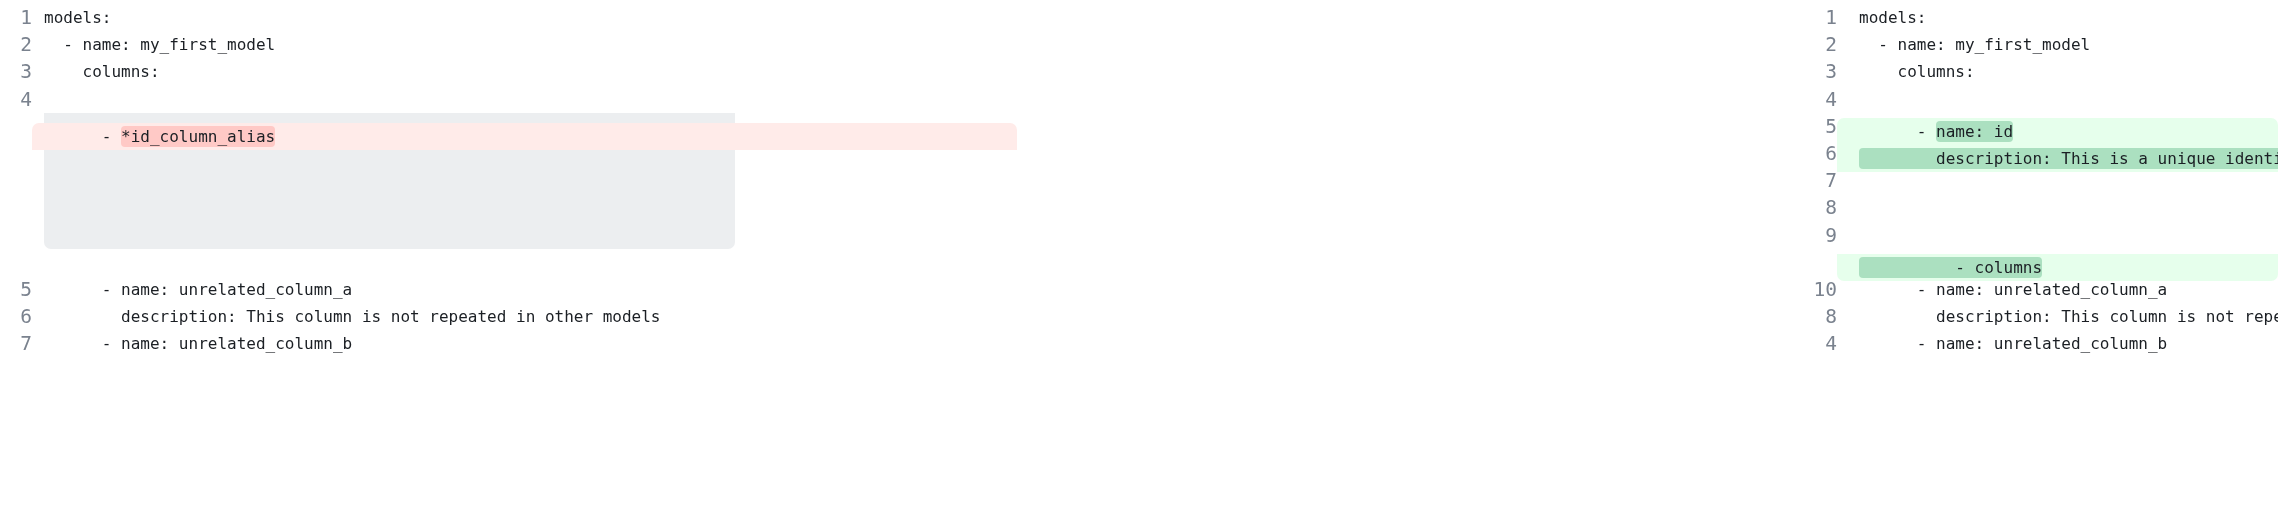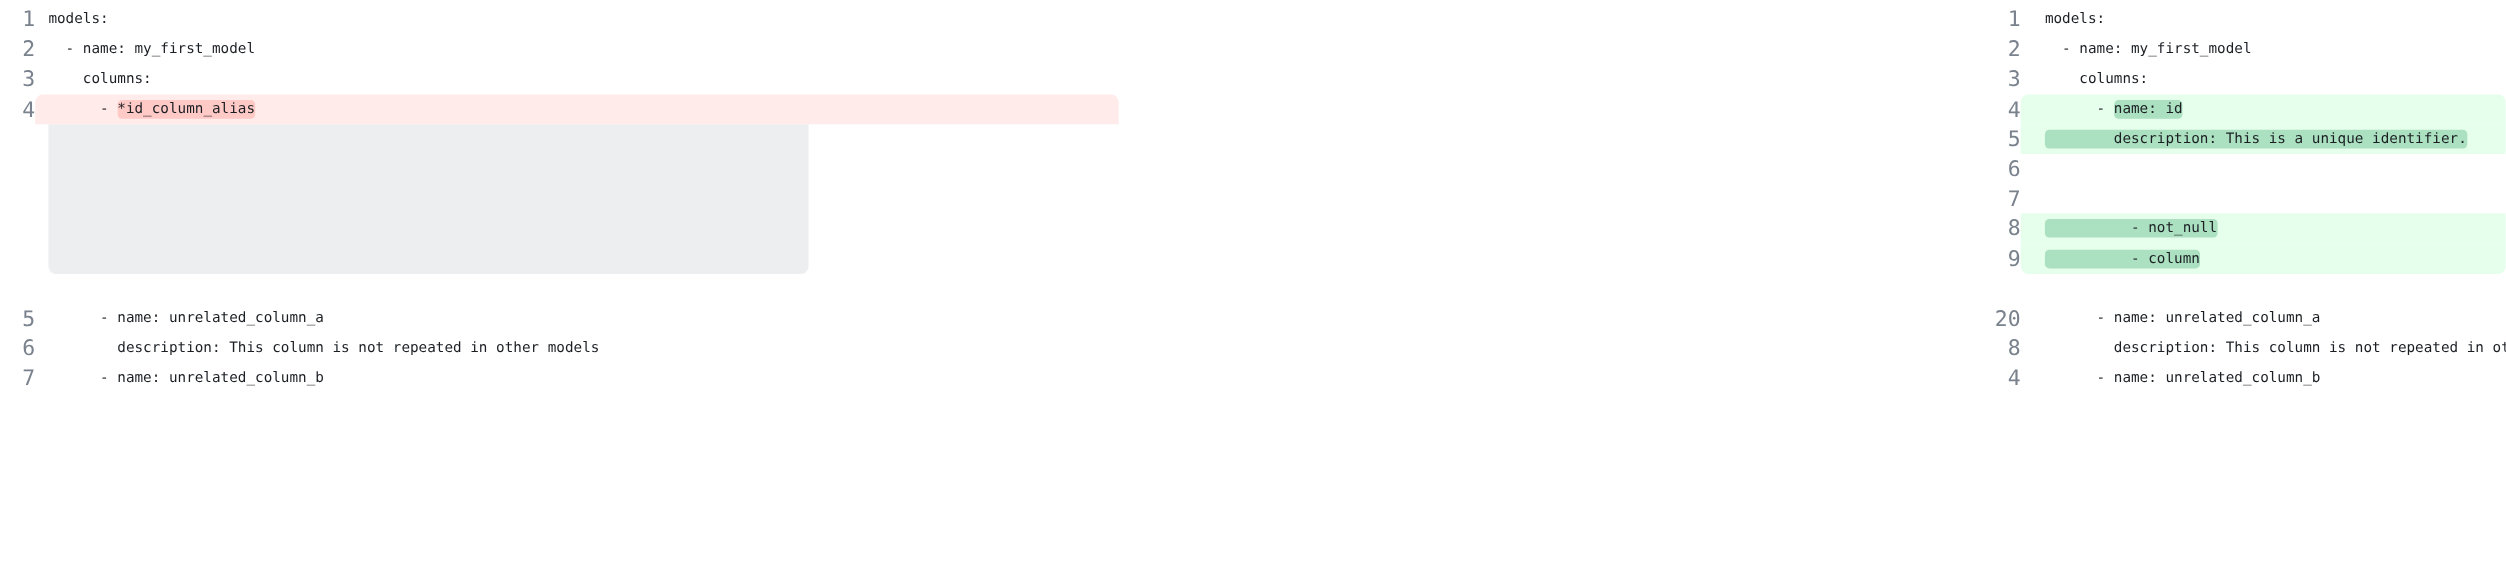--- a/index.html
+++ b/index.html
@@ -43,47 +43,49 @@
     font-family: "DejaVu Sans Mono", "Liberation Mono", monospace;
     user-select: none;
     padding-right: 0px;
   }
   .pane-left  .gutter { width: 22px; margin-left: 10px; }
   .pane-right .gutter { width: 26px; margin-left: 794px; }
 
   .content {
     flex: 1 1 auto;
     position: relative;
-    font-size: 13px;
+    font-size: 16px;
     color: #1b1f24;
     white-space: pre;
     padding-left: 12px;
   }
   .pane-left  .content { padding-left: 12px; }
   .pane-right .content { padding-left: 22px; }
 
   .code-line.plain .content { background: transparent; }
 
   
   .code-line.removed .content {
     background: #ffebe9;
+    margin-top: 37px;
   }
   .pane-left .code-line.removed .content {
     border-top-left-radius: 7px;
     border-top-right-radius: 7px;
   }
   .tok-del {
     background: #ffc9c6;
     border-radius: 4px;
     padding: 1px 0;
   }
 
   
   .code-line.added .content {
     background: #e6ffec;
+    margin-top: 32px;
   }
   .pane-right .code-line.added.first .content { border-top-left-radius: 7px; border-top-right-radius: 7px; }
   .pane-right .code-line.added.last  .content { border-bottom-left-radius: 7px; border-bottom-right-radius: 7px; }
   .tok-ins {
     background: #abe0c0;
     border-radius: 4px;
     padding: 1px 0;
   }
 
   
@@ -175,32 +177,31 @@
     <div class="code-line added">
       <span class="gutter">6</span>
     </div>
 
     <div class="code-line added">
       <span class="gutter">7</span>
     </div>
 
     <div class="code-line added">
       <span class="gutter">8</span>
-      <span class="content"><span class="tok-ins">          - not_null</span></span>
     </div>
 
     <div class="code-line added last">
       <span class="gutter">9</span>
-      <span class="content"><span class="tok-ins">          - column</span></span>
+      <span class="content"><span class="tok-ins">          - columns</span></span>
     </div>
 
     <div class="spacer-gap"></div>
 
     <div class="code-line plain">
-      <span class="gutter">20</span>
+      <span class="gutter">10</span>
       <span class="content">      - name: unrelated_column_a</span>
     </div>
 
     <div class="code-line plain">
       <span class="gutter">8</span>
       <span class="content">        description: This column is not repeated in other models</span>
     </div>
 
     <div class="code-line plain">
       <span class="gutter">4</span>

